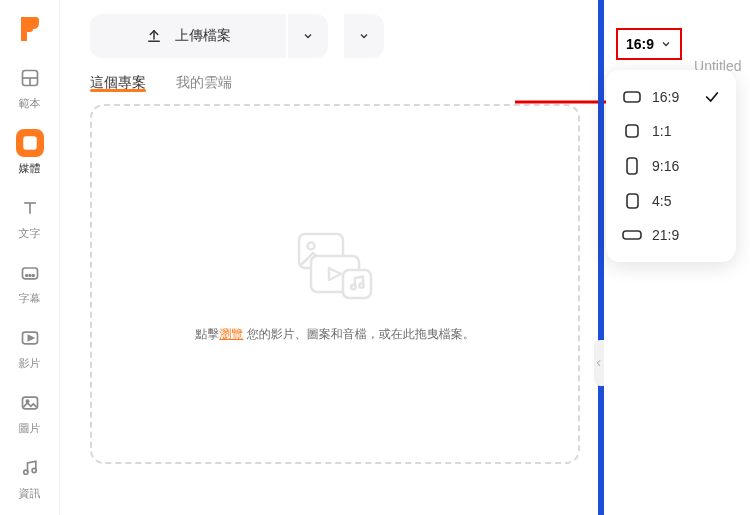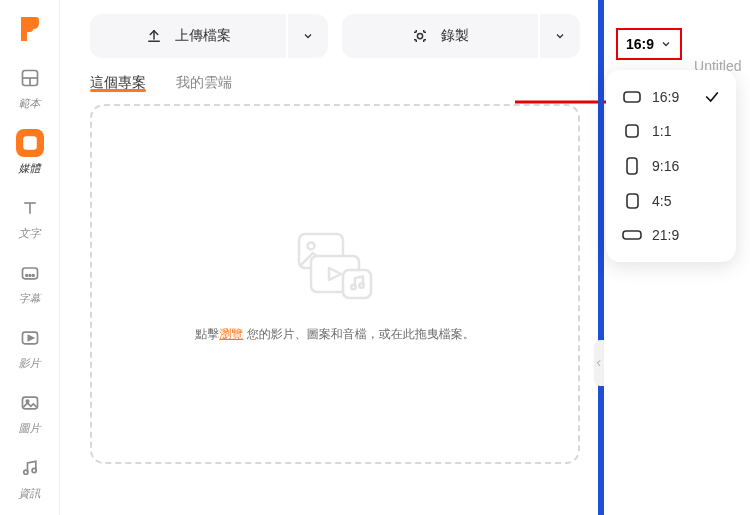--- a/index.html
+++ b/index.html
@@ -1,21 +1,21 @@
 <!DOCTYPE html>
 <html><head>
   <meta charset="utf-8">
   <style>
     * { box-sizing: border-box; margin: 0; padding: 0; font-family: -apple-system, BlinkMacSystemFont, "Segoe UI", "Microsoft YaHei", sans-serif; }
     body { width: 750px; height: 515px; display: flex; background: #fff; overflow: hidden; }
 
     
     .sidebar { width: 60px; min-width: 60px; background: #fff; display: flex; flex-direction: column; align-items: center; padding-top: 14px; border-right: 1px solid #f0f0f0; }
     .logo { width: 36px; height: 36px; background: #fff; border-radius: 10px; display: flex; align-items: center; justify-content: center; margin-bottom: 20px; }
-    .nav-item { display: flex; flex-direction: column; align-items: center; margin-bottom: 18px; cursor: pointer; font-style: italic; }
+    .nav-item { display: flex; flex-direction: column; align-items: center; margin-bottom: 18px; cursor: pointer; }
     .nav-item .ico { width: 28px; height: 28px; display: flex; align-items: center; justify-content: center; border-radius: 8px; color: #8a8a8a; }
     .nav-item.active .ico { background: #ff7a1f; color: #fff; }
     .nav-item .lbl { font-size: 11px; color: #8a8a8a; margin-top: 4px; }
     .nav-item.active .lbl { color: #333; }
 
     
     .main { flex: 1; padding: 14px 18px 0 30px; position: relative; }
     .top-buttons { display: flex; gap: 14px; margin-bottom: 16px; }
     .btn-group { display: flex; }
     .btn { height: 44px; background: #f6f6f8; border: none; border-radius: 12px; display: flex; align-items: center; justify-content: center; cursor: pointer; font-size: 14px; color: #333; }
@@ -160,36 +160,20 @@
       </button>
       <button class="btn btn-caret">
         <span>
           <svg width="12" height="12" viewBox="0 0 24 24" fill="none" stroke="#333" stroke-width="2.5">
               <polyline points="6 9 12 15 18 9"></polyline>
             </svg>
         </span>
       </button>
     </div>
     <div class="btn-group btn-group2">
-      <button class="btn btn-main">
-        <span>
-          <svg width="18" height="18" viewBox="0 0 24 24" fill="none" stroke="#333" stroke-width="2">
-              <path d="M4 7 h3"></path>
-              <path d="M17 7 h3"></path>
-              <path d="M4 17 h3"></path>
-              <path d="M17 17 h3"></path>
-              <path d="M7 4 v3"></path>
-              <path d="M7 17 v3"></path>
-              <path d="M17 4 v3"></path>
-              <path d="M17 17 v3"></path>
-              <circle cx="12" cy="12" r="3.5"></circle>
-            </svg>
-        </span>
-        <span>錄製</span>
-      </button>
       <button class="btn btn-caret">
         <span>
           <svg width="12" height="12" viewBox="0 0 24 24" fill="none" stroke="#333" stroke-width="2.5">
               <polyline points="6 9 12 15 18 9"></polyline>
             </svg>
         </span>
       </button>
     </div>
   </div>
 

